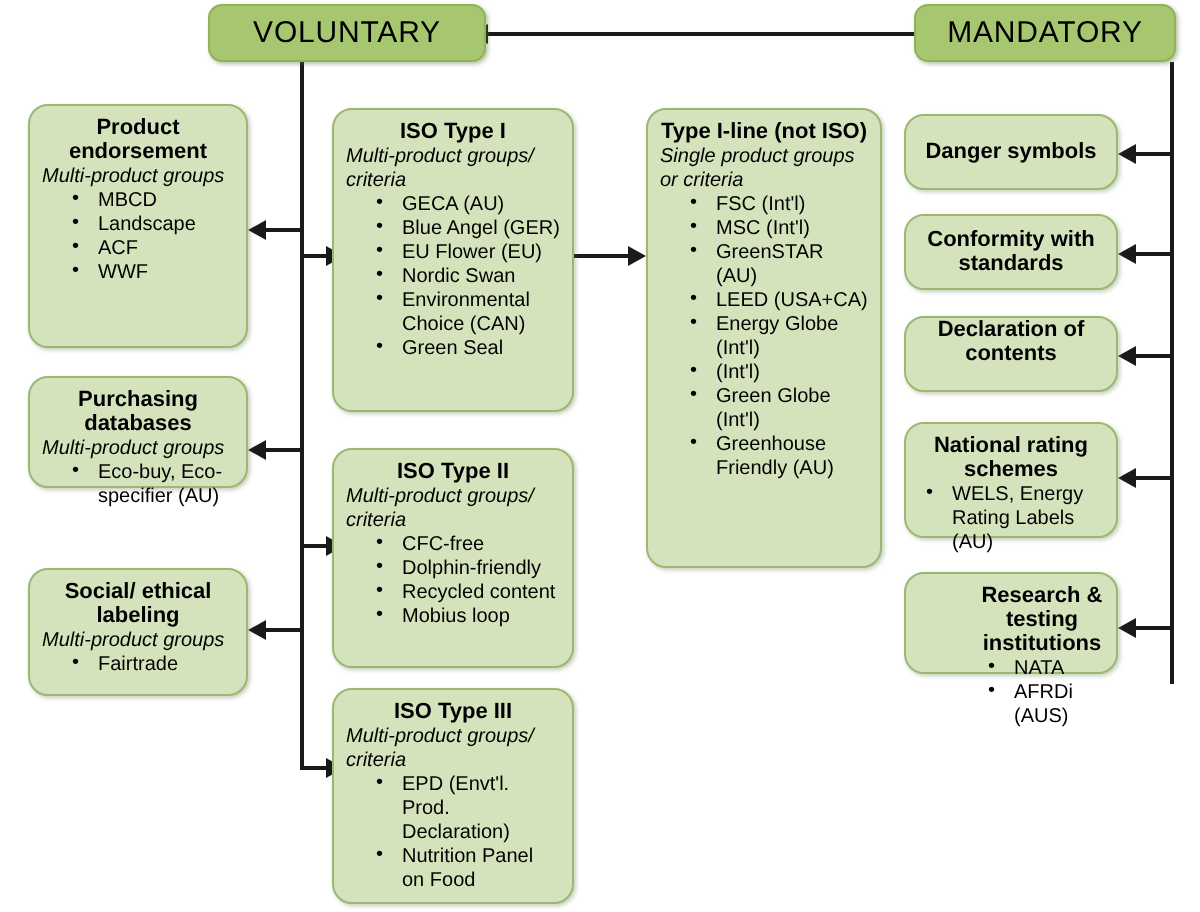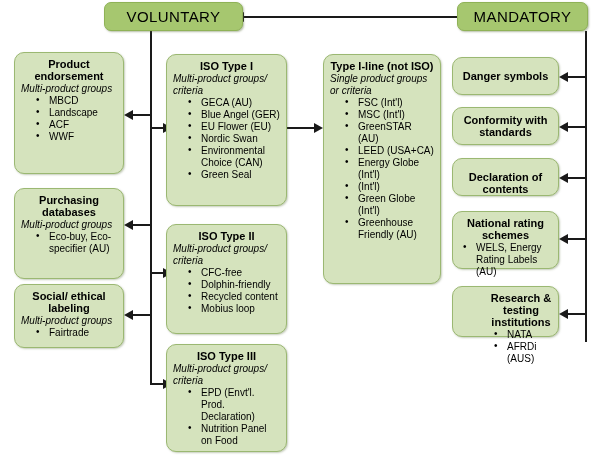--- a/index.html
+++ b/index.html
@@ -121,21 +121,21 @@
       <div class="b-sub">Multi-product groups</div>
       <ul class="b-list">
         <li>MBCD</li>
         <li>Landscape</li>
         <li>ACF</li>
         <li>WWF</li>
       </ul>
     </div>
   </div>
 
-  <div class="box" style="left:14px;top:188px;width:110px;height:91px;">
+  <div class="box" style="left:14px;top:188px;width:110px;height:56px;">
     <div class="inner">
       <div class="b-title">Purchasing databases</div>
       <div class="b-sub">Multi-product groups</div>
       <ul class="b-list">
         <li>Eco-buy, Eco-specifier (AU)</li>
       </ul>
     </div>
   </div>
 
   <div class="box" style="left:14px;top:284px;width:110px;height:64px;">
@@ -205,21 +205,21 @@
   </div>
 
   <div class="box" style="left:452px;top:57px;width:107px;height:38px;display:flex;align-items:center;justify-content:center;">
     <div class="b-title" style="margin:0;">Danger symbols</div>
   </div>
 
   <div class="box" style="left:452px;top:107px;width:107px;height:38px;display:flex;align-items:center;">
     <div class="b-title" style="margin:0;">Conformity with standards</div>
   </div>
 
-  <div class="box" style="left:452px;top:158px;width:107px;height:38px;display:flex;align-items:flex-end;justify-content:center;">
+  <div class="box" style="left:452px;top:158px;width:107px;height:38px;display:flex;align-items:flex-start;justify-content:center;">
     <div class="b-title" style="margin:0;">Declaration of contents</div>
   </div>
 
   <div class="box" style="left:452px;top:211px;width:107px;height:58px;">
     <div class="inner">
       <div class="b-title">National rating schemes</div>
       <ul class="b-list" style="padding-left:4px;">
         <li>WELS, Energy Rating Labels (AU)</li>
       </ul>
     </div>

